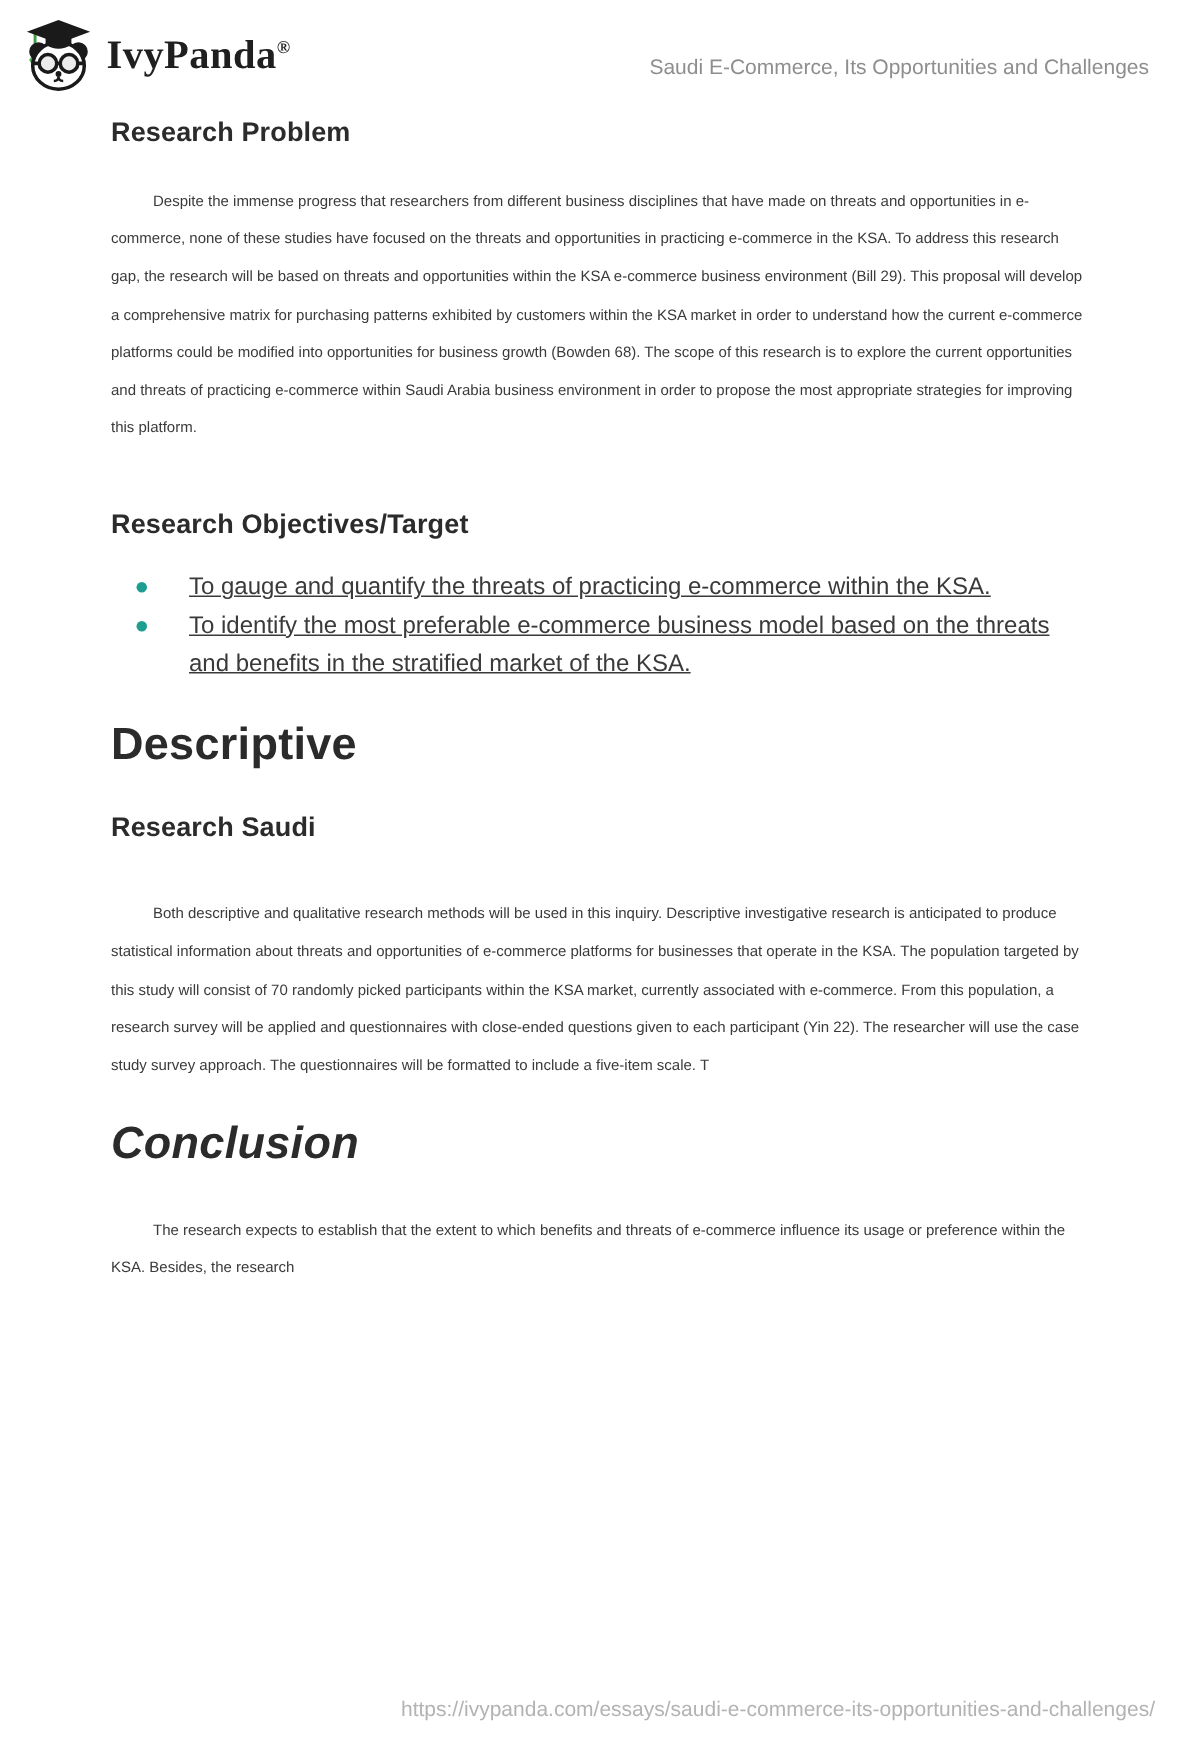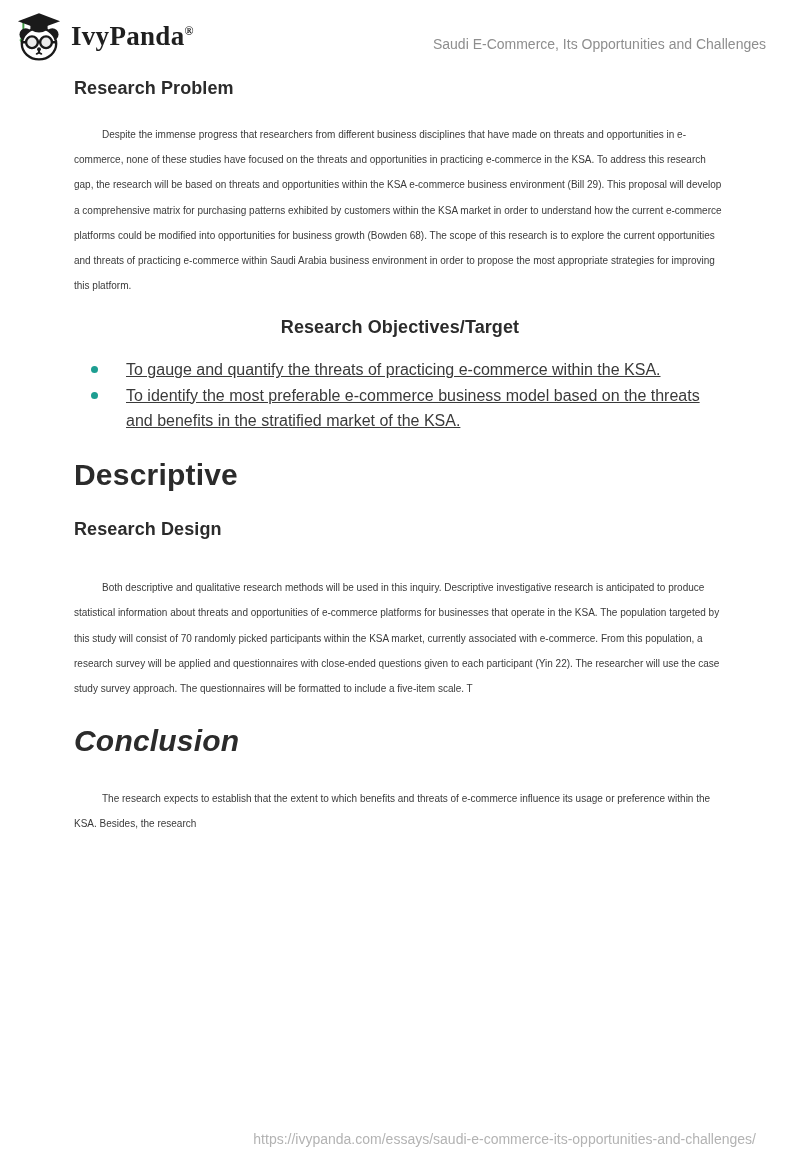--- a/index.html
+++ b/index.html
@@ -38,39 +38,39 @@
   }
   h2{
     font-size:18px;font-weight:bold;color:var(--heading);
     letter-spacing:.1px;line-height:1.15;
   }
   h2.first-heading{margin-top:14px;}
   p{
     font-size:10px;line-height:25.3px;text-indent:28px;color:var(--body);
   }
   p.problem-par{margin-top:23px;}
-  h2.objectives-heading{margin-top:18px;text-align:center;}
+  h2.objectives-heading{margin-top:40px;}
   ul.objectives-list{margin-top:20px;list-style:none;}
   ul.objectives-list li{
     position:relative;padding-left:52px;
     font-size:16px;line-height:25.3px;color:var(--body);text-decoration:underline;
   }
   .dot{
     position:absolute;left:17px;top:9px;
     width:7px;height:7px;border-radius:50%;
     background:var(--accent);
   }
   h1.methodology-heading{margin-top:25px;}
   h2.design-heading{margin-top:28px;}
   p.design-par{margin-top:35px;}
   h1.conclusion-heading{margin-top:22px;font-style:italic;}
   p.conclusion-par{margin-top:29px;}
   
   .page-footer{
-    position:absolute;right:44px;bottom:13px;
+    position:absolute;right:30px;bottom:13px;
     font-size:14px;color:var(--footer-gray);
   }
   .page-footer a{color:inherit;text-decoration:none;cursor:pointer;}
 </style>
 </head>
 <body>
 
 <header class="page-header">
   <div class="brand">
     <svg viewBox="0 0 64 64" width="50" height="50" aria-hidden="true">
@@ -109,21 +109,21 @@
       <span>To gauge and quantify the threats of practicing e-commerce within the KSA.</span>
     </li>
     <li>
       <span class="dot"></span>
       <span>To identify the most preferable e-commerce business model based on the threats and benefits in the stratified market of the KSA.</span>
     </li>
   </ul>
 
   <h1 class="methodology-heading">Descriptive</h1>
 
-  <h2 class="design-heading">Research Design</h2>
+  <h2 class="design-heading">Research Saudi</h2>
   <p class="design-par">Both descriptive and qualitative research methods will be used in this inquiry. Descriptive investigative research is anticipated to produce statistical information about threats and opportunities of e-commerce platforms for businesses that operate in the KSA. The population targeted by this study will consist of 70 randomly picked participants within the KSA market, currently associated with e-commerce. From this population, a research survey will be applied and questionnaires with close-ended questions given to each participant (Yin 22). The researcher will use the case study survey approach. The questionnaires will be formatted to include a five-item scale. T</p>
 
   <h1 class="conclusion-heading">Conclusion</h1>
   <p class="conclusion-par">The research expects to establish that the extent to which benefits and threats of e-commerce influence its usage or preference within the KSA. Besides, the research</p>
 </main>
 
 <footer class="page-footer">
   <a>https://ivypanda.com/essays/saudi-e-commerce-its-opportunities-and-challenges/</a>
 </footer>
 

